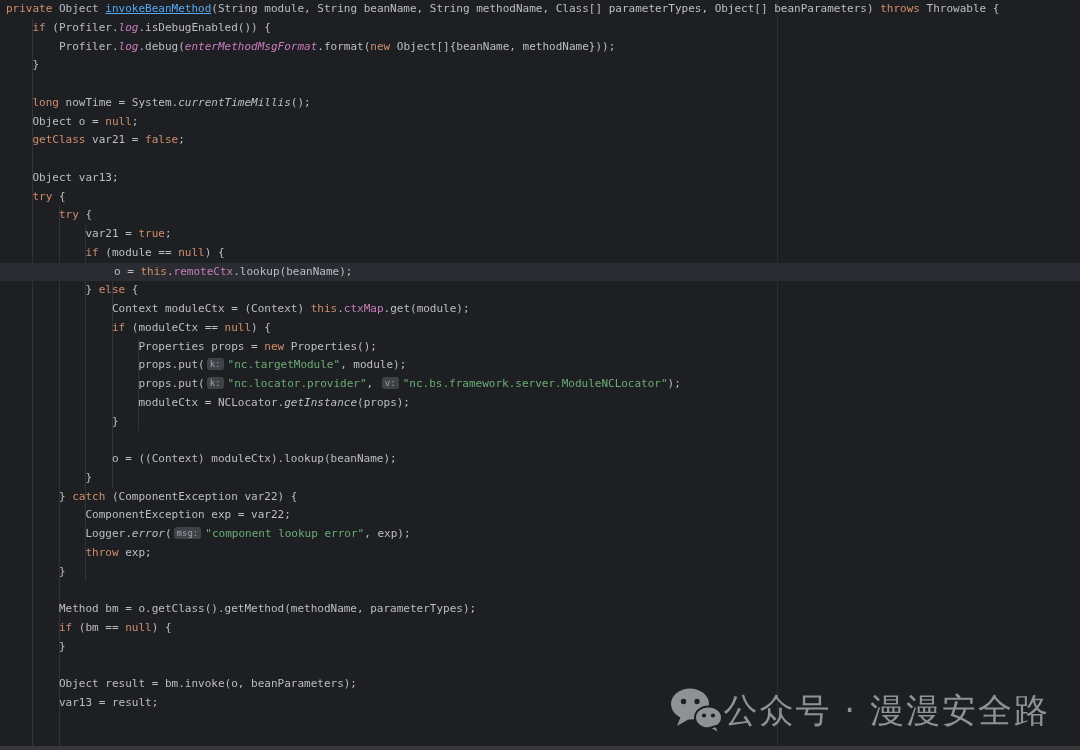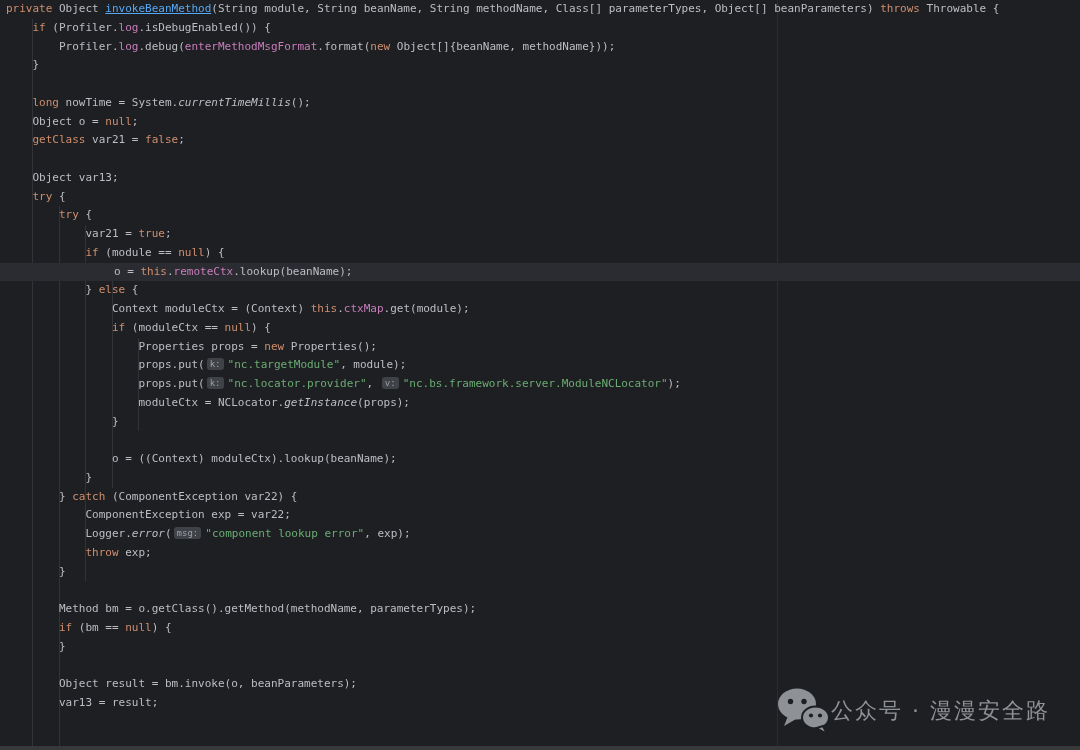--- a/index.html
+++ b/index.html
@@ -17,34 +17,34 @@
   }
   .guide{position:absolute;width:1px;background:var(--guide);z-index:1;}
   .margin-guide{position:absolute;top:0;bottom:0;width:1px;background:var(--margin);z-index:1;}
   .code{position:absolute;top:0;left:0;right:0;z-index:2;}
   .line{height:18.75px;line-height:18.75px;white-space:pre;padding-left:6px;position:relative;}
   .caret-line{background:var(--caret);padding-left:8px;}
   .tk-def{color:var(--fg);}
   .tk-kw{color:var(--kw);margin-top:40px;}
   .tk-fn{color:var(--fn);text-decoration:underline;}
   .tk-fld{color:var(--fld);}
-  .tk-sfld{color:var(--fld);}
+  .tk-sfld{color:var(--fld);font-style:italic;}
   .tk-sm{color:var(--fg);font-style:italic;}
   .tk-str{color:var(--str);}
   .tk-hint{
     display:inline-block;background:var(--hint_bg);color:var(--hint_fg);
     font-size:9px;line-height:12px;height:12px;padding:0 3px;border-radius:3px;
     margin:0 4px 0 2px;vertical-align:1px;font-style:normal;
   }
   .bottom-divider{position:absolute;left:0;right:0;bottom:0;height:4px;background:var(--divider);z-index:4;}
   .watermark{
     position:absolute;top:686px;right:30px;height:50px;z-index:5;
     display:flex;align-items:center;color:var(--wm);
     font-family:"DejaVu Sans","Liberation Sans",sans-serif;
-    font-size:22px;font-weight:500;letter-spacing:2px;
+    font-size:34px;font-weight:500;letter-spacing:2px;
   }
   .wm-icon{display:block;}
 </style>
 </head>
 <body>
 
 <div class="editor">
 
   <div class="guide" style="left:32px;top:18.75px;height:731.25px;"></div>
   <div class="guide" style="left:59px;top:206.25px;height:543.75px;"></div>

